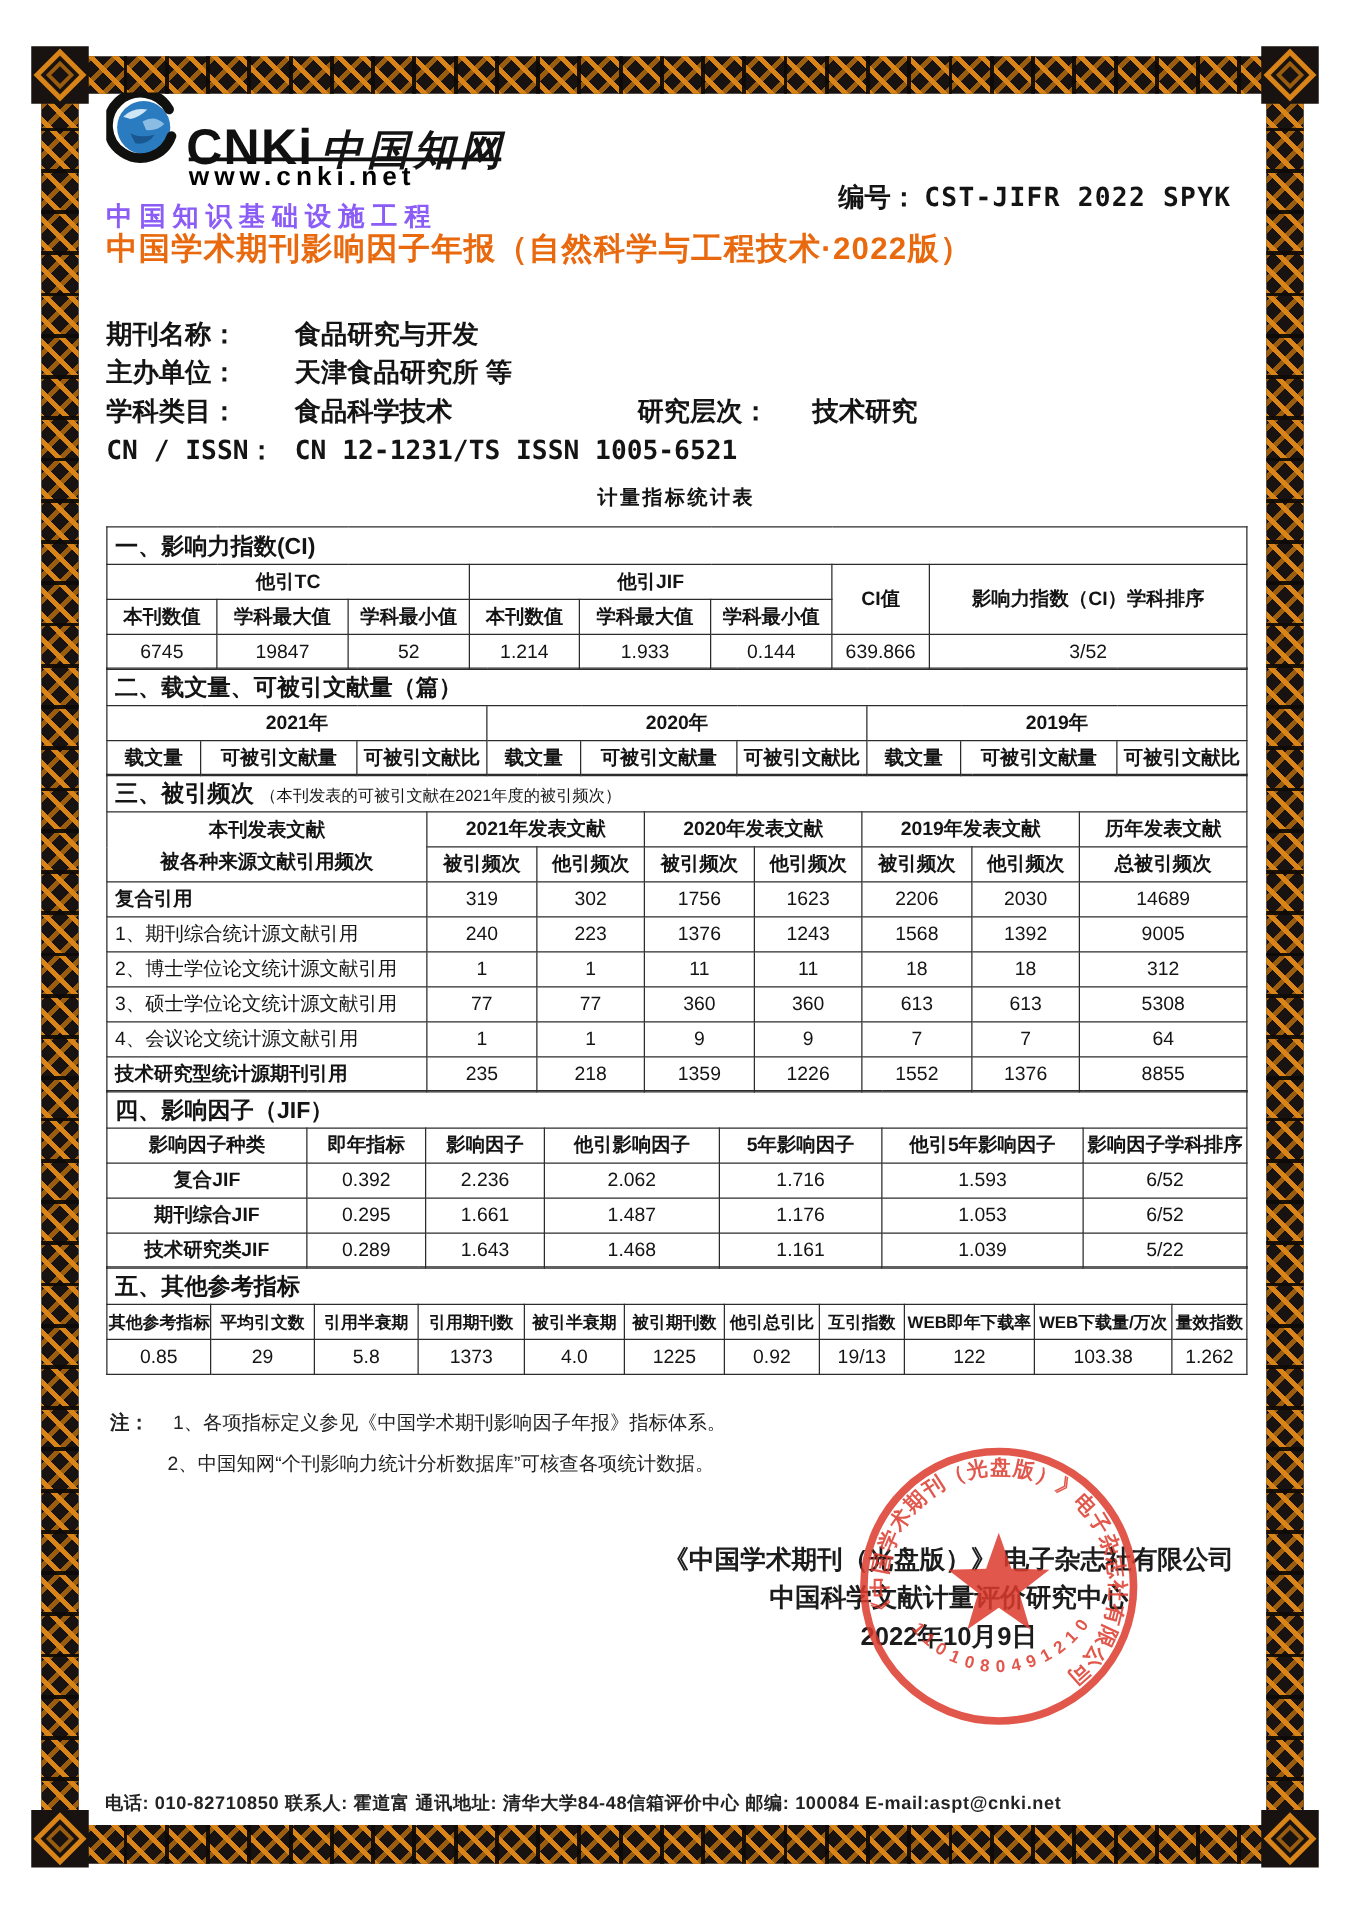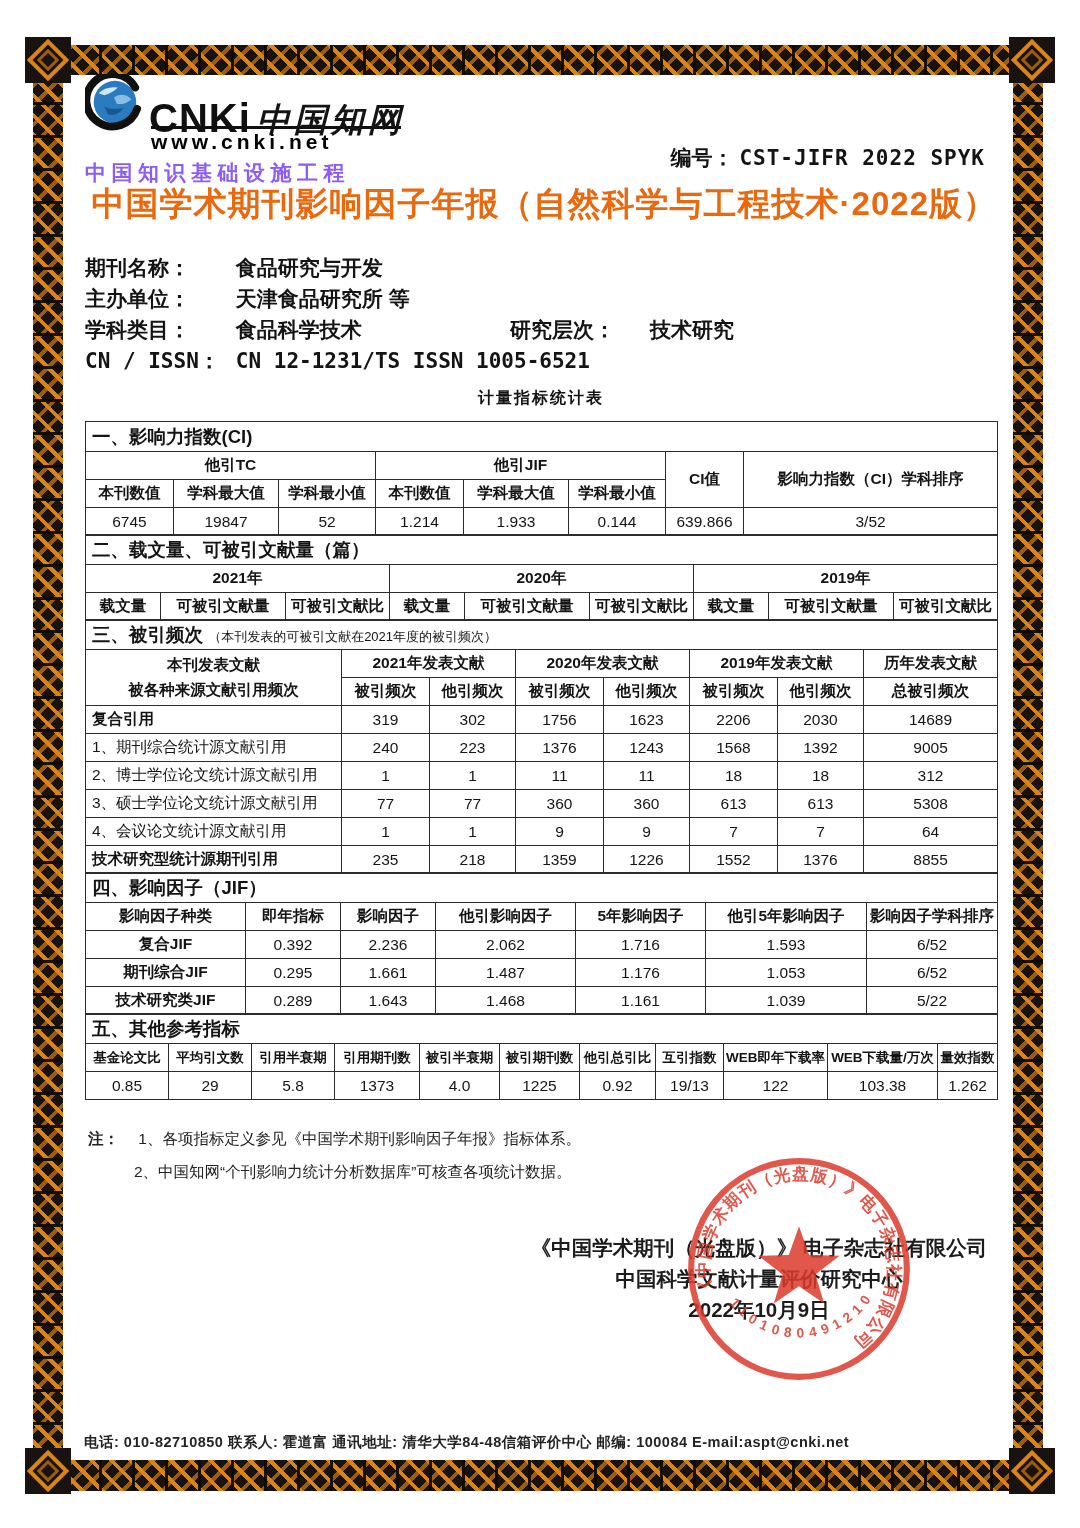--- a/index.html
+++ b/index.html
@@ -41,22 +41,22 @@
   .logo-cn-name { font-weight:bold; font-style:italic; font-size:33px; line-height:1;
                color:#141414; letter-spacing:4px; position:relative; top:4px; }
   .logo-url { margin-left:66px; margin-top:-6px; border-top:3px solid #101010; width:250px;
               color:#000000; font-weight:bold; font-size:21px; letter-spacing:4px; padding-top:1px; }
   .logo-tagline { margin-top:5px; font-weight:bold; font-size:21px; letter-spacing:5.5px; color:#8b5cf6; }
 
   .doc-no { position:absolute; left:560px; top:144px; width:425px; text-align:right;
             font-size:21px; font-weight:bold; }
   .doc-no .num { font-family:"DejaVu Sans Mono","Liberation Mono",monospace; letter-spacing:1px; }
 
-  .main-title { position:absolute; left:85px; top:182px; width:912px; text-align:right;
-            font-size:33px; font-weight:bold; color:#e9690e; letter-spacing:1px; }
+  .main-title { position:absolute; left:85px; top:182px; width:912px; text-align:left;
+            font-size:25px; font-weight:bold; color:#e9690e; letter-spacing:1px; }
 
   
   .info { position:absolute; left:85px; top:252px; width:912px; font-size:21px; line-height:31px; }
   .info-row { position:relative; white-space:nowrap; }
   .info-label { display:inline-block; width:145px; font-weight:bold; }
   .info-value { font-weight:600; }
   .info-label2 { position:absolute; left:425px; font-weight:bold; }
   .info-value2 { position:absolute; left:565px; font-weight:600; }
   .mono { font-family:"DejaVu Sans Mono","Liberation Mono",monospace; }
 
@@ -396,21 +396,21 @@
         <col style="width:68px">
         <col style="width:104px">
         <col style="width:110px">
         <col style="width:60px">
       </colgroup>
     <tbody>
         <tr class="sect">
           <td class="sect-head" colspan="11">五、其他参考指标</td>
         </tr>
     <tr>
-          <td class="h2">基金论文比</td>
+          <td class="h2">其他参考指标</td>
           <td class="h2">平均引文数</td>
           <td class="h2">引用半衰期</td>
           <td class="h2">引用期刊数</td>
           <td class="h2">被引半衰期</td>
           <td class="h2">被引期刊数</td>
           <td class="h2">他引总引比</td>
           <td class="h2">互引指数</td>
           <td class="h2">WEB即年下载率</td>
           <td class="h2">WEB下载量/万次</td>
           <td class="h2">量效指数</td>

